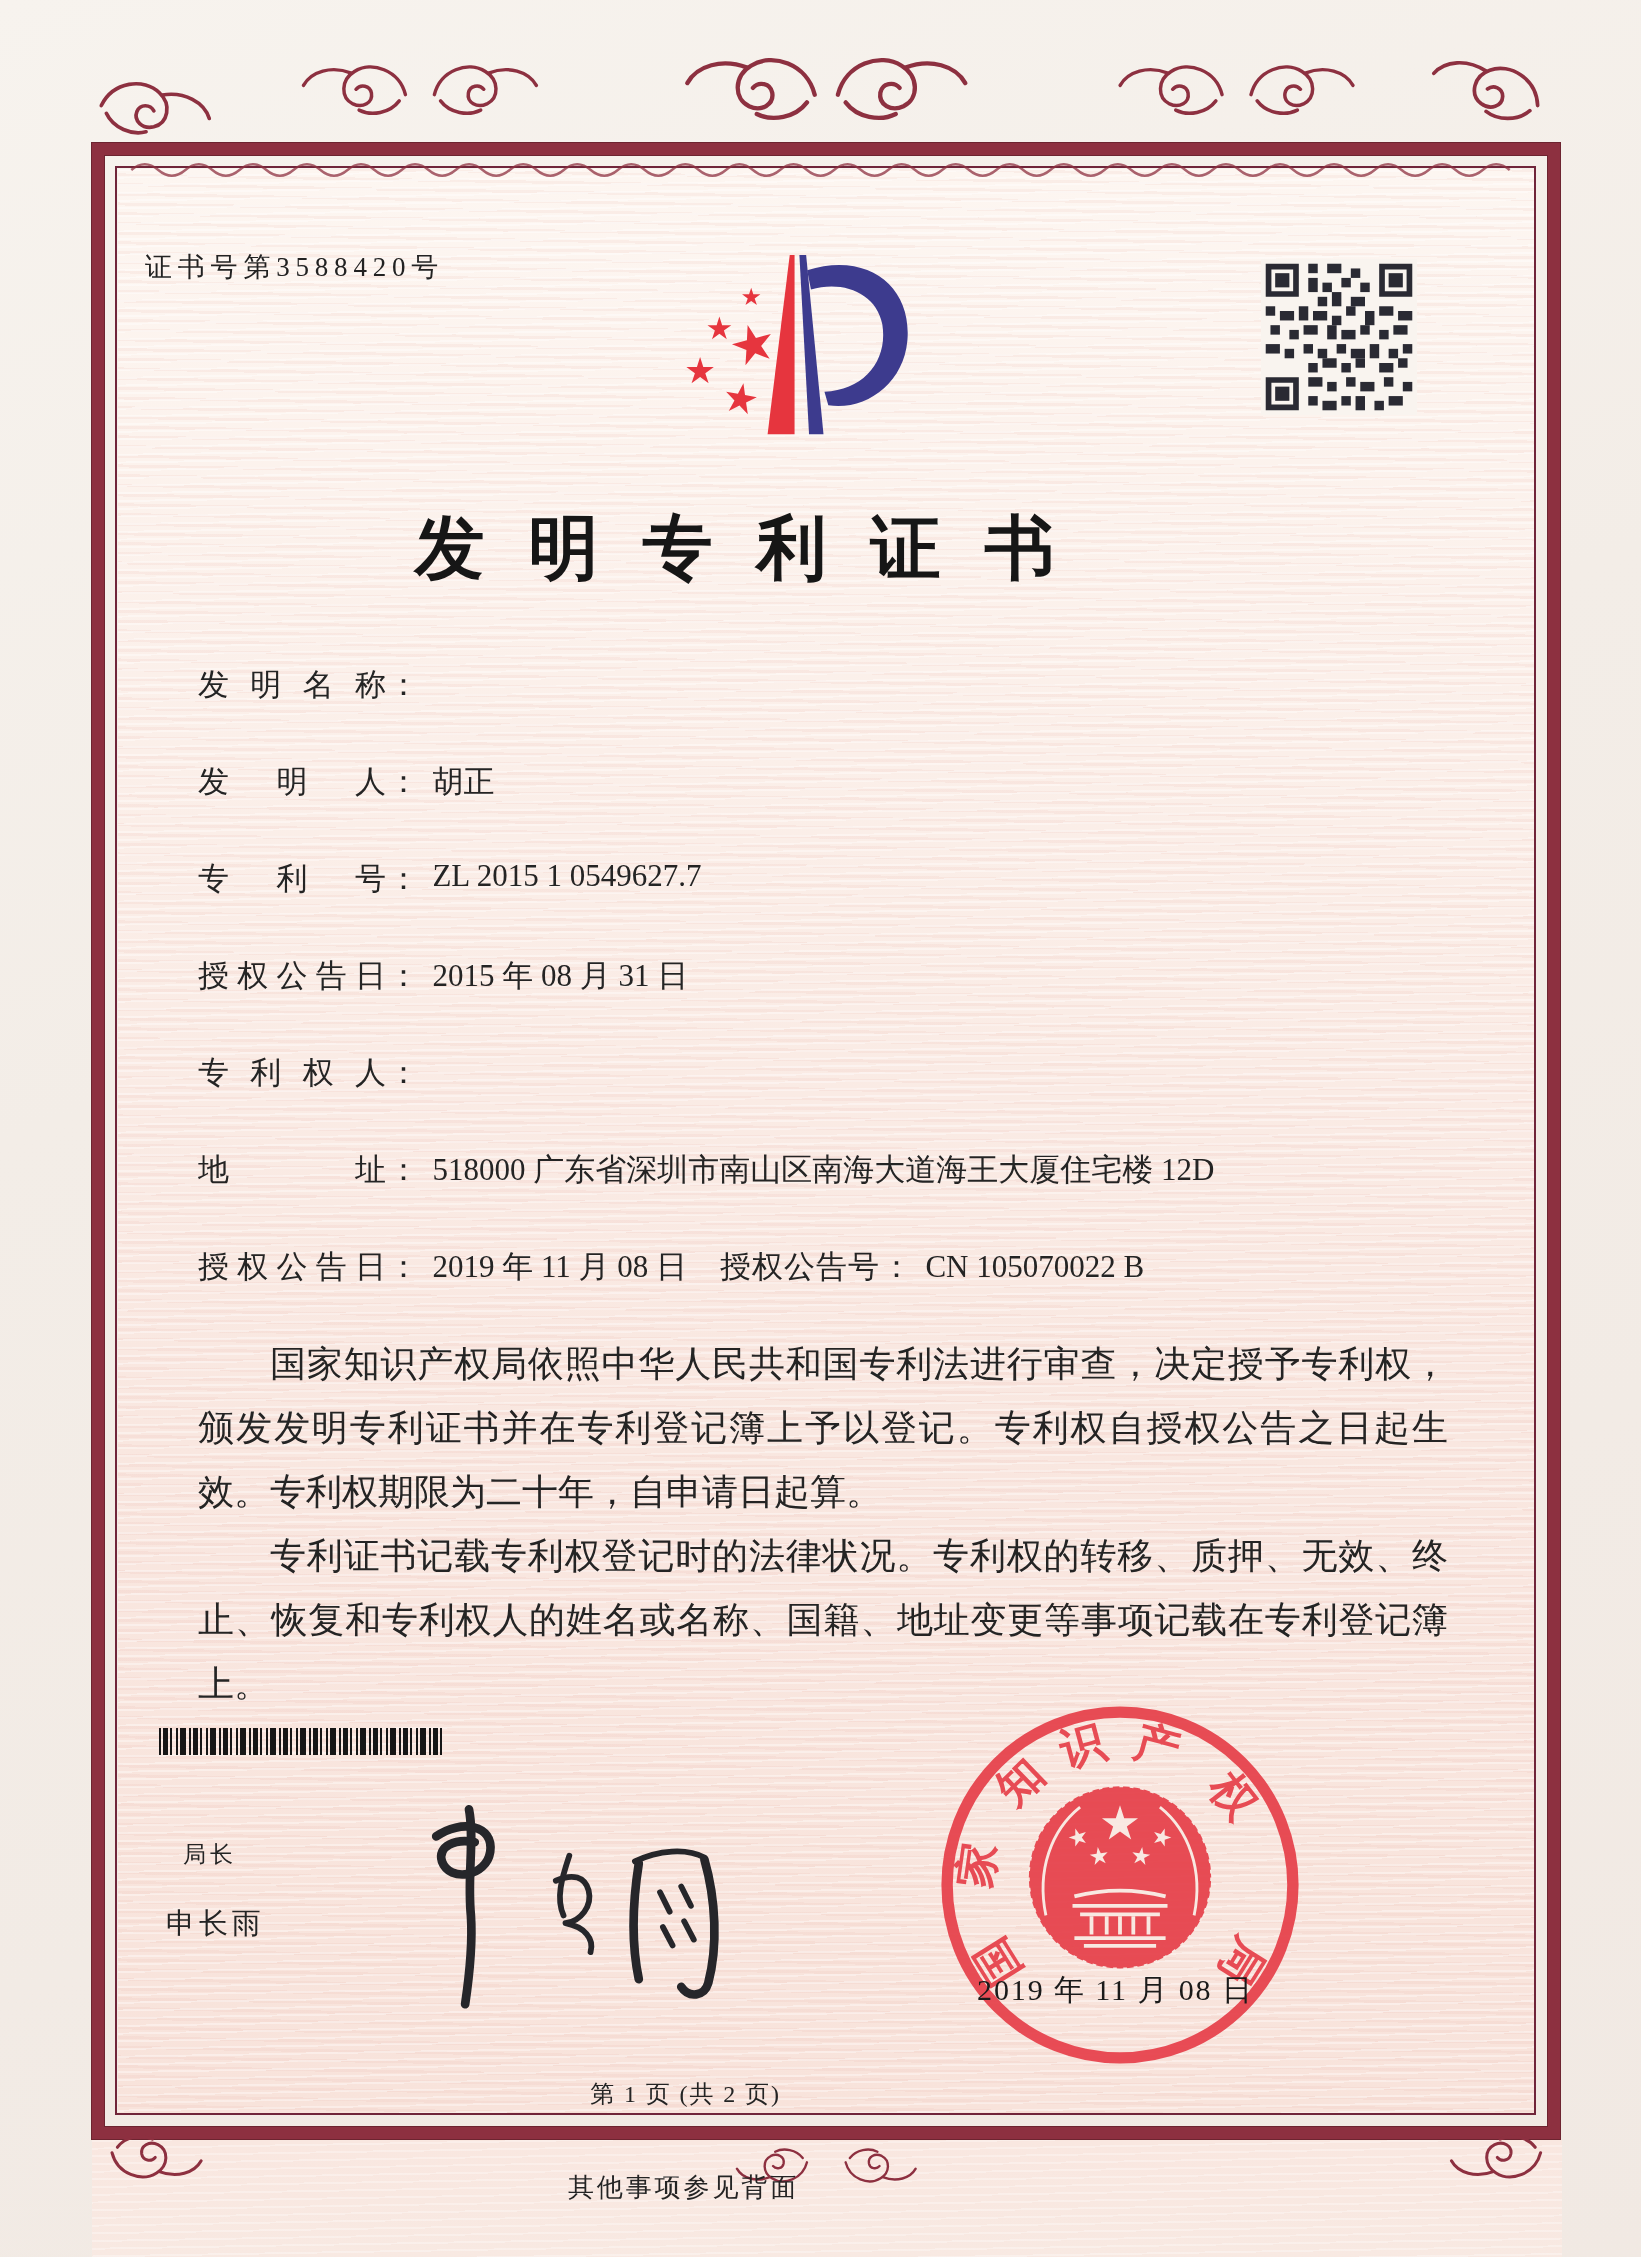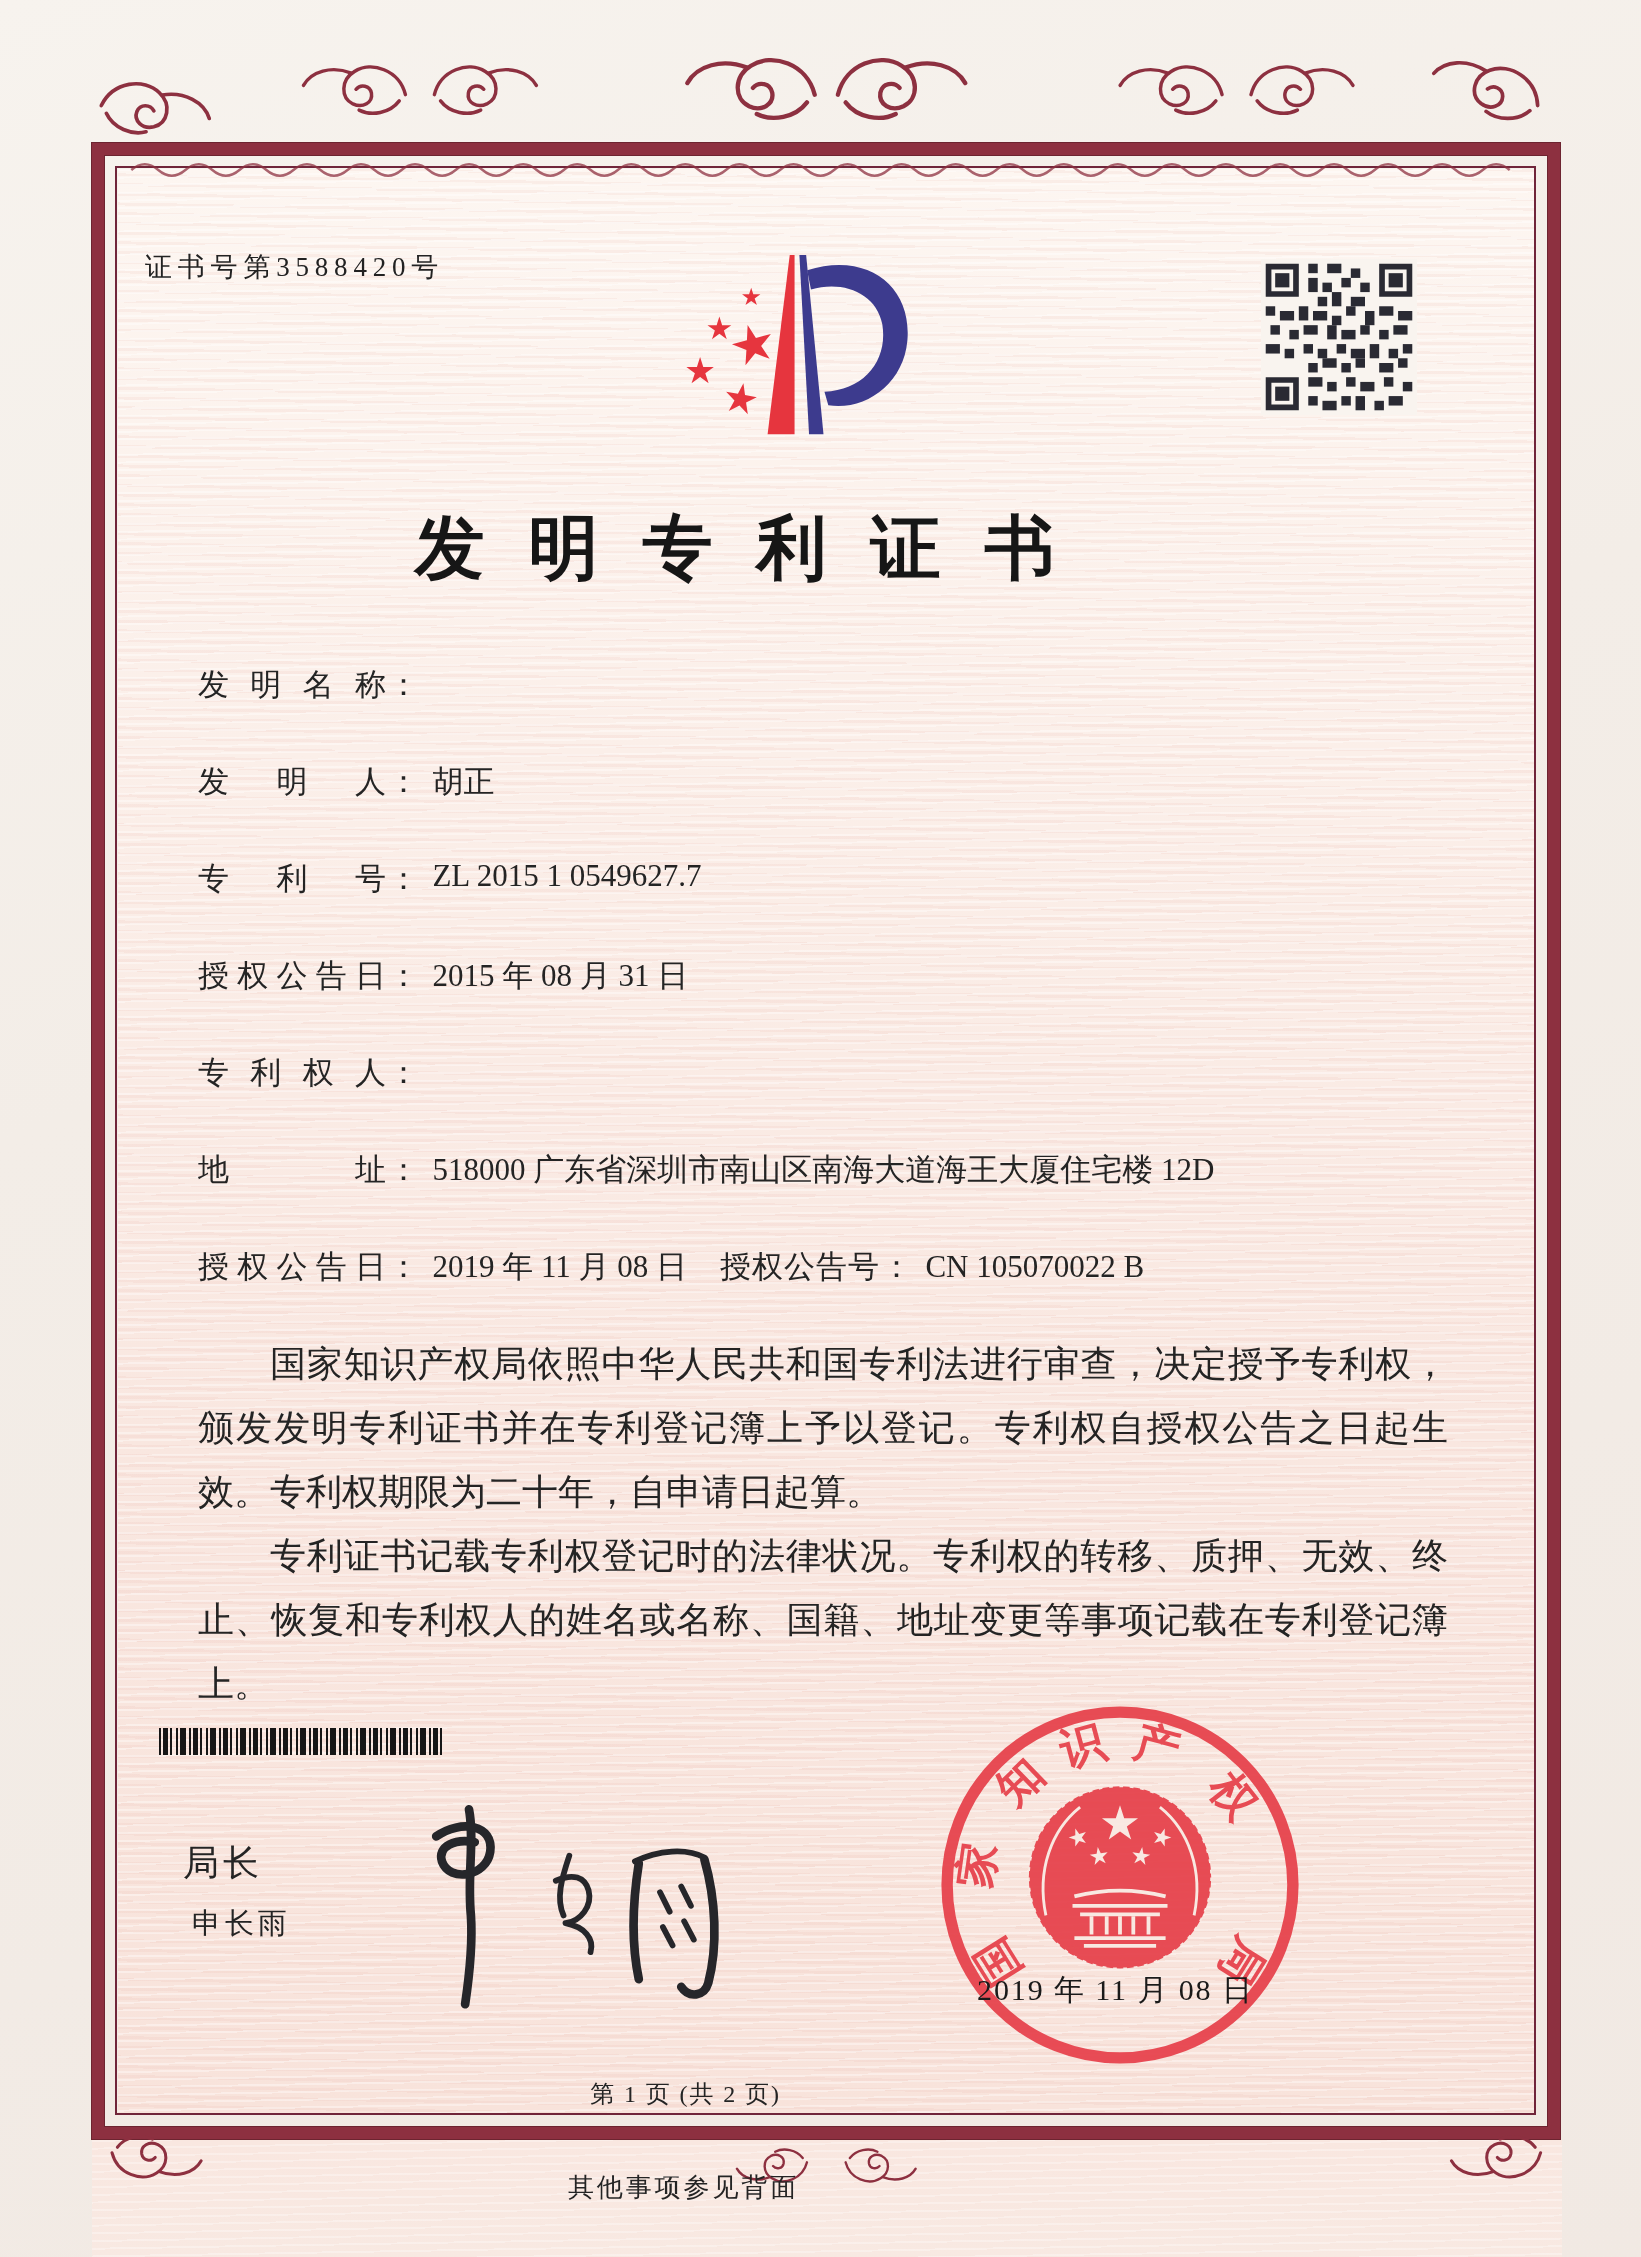--- a/index.html
+++ b/index.html
@@ -44,22 +44,22 @@
   .bodytext p{margin:0; text-indent:2em;}
 
   .barcode{position:absolute; left:159px; top:1728px; width:285px; height:27px;
     background-image:repeating-linear-gradient(90deg,
       #161616 0 1.9px, rgba(0,0,0,0) 1.9px 3.9px,
       #161616 3.9px 8.7px, rgba(0,0,0,0) 8.7px 10.6px,
       #161616 10.6px 12.6px, rgba(0,0,0,0) 12.6px 17.4px,
       #161616 17.4px 19.3px, rgba(0,0,0,0) 19.3px 21px,
       #161616 21px 27px, rgba(0,0,0,0) 27px 30px);}
 
-  .sig-title{position:absolute; left:183px; top:1839px; font-size:36px; letter-spacing:3.9px; color:#242424;}
-  .sig-name{position:absolute; left:192px; top:1904px; font-size:29px; letter-spacing:3.9px; color:#242424;}
+  .sig-title{position:absolute; left:183px; top:1839px; font-size:23px; letter-spacing:3.9px; color:#242424;}
+  .sig-name{position:absolute; left:166px; top:1904px; font-size:29px; letter-spacing:3.9px; color:#242424;}
   .signature{position:absolute; left:386px; top:1778px;}
 
   .seal{position:absolute; left:930px; top:1692px;}
   .seal-date{position:absolute; left:977px; top:1970px; font-size:30px; letter-spacing:1.9px;
     color:#1a1a1a; z-index:5;}
 
   .pageno{position:absolute; left:0; top:2078px; width:1641px; text-align:center;
     transform:translateX(-135px); font-size:24px; letter-spacing:1.9px; color:#242424;}
   .backnote{position:absolute; left:0; top:2170px; width:1641px; text-align:center;
     transform:translateX(-137px); font-size:26px; letter-spacing:2.9px; color:#242424;}

